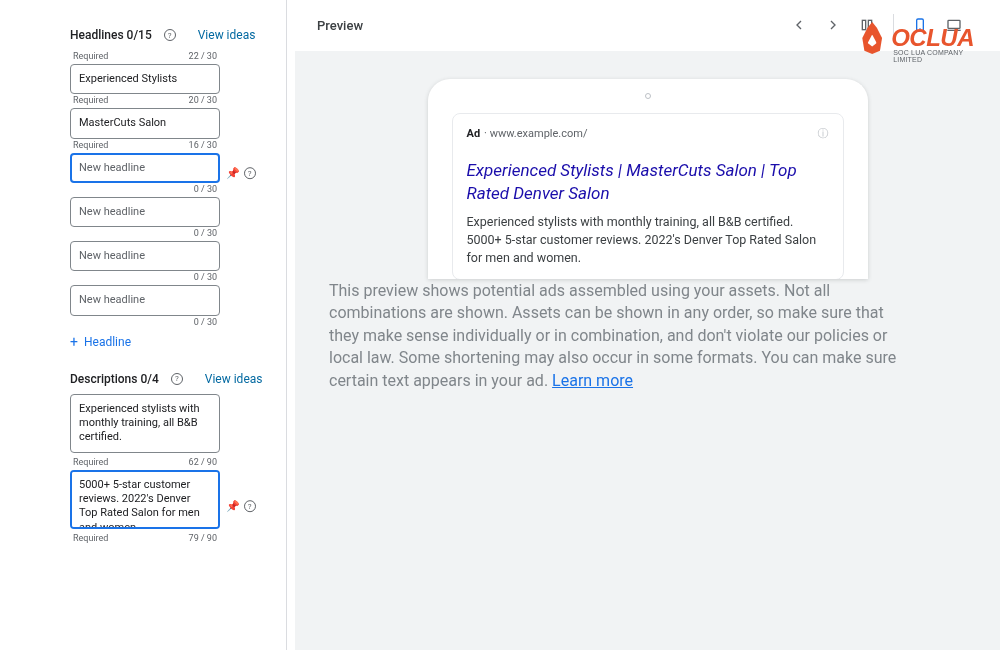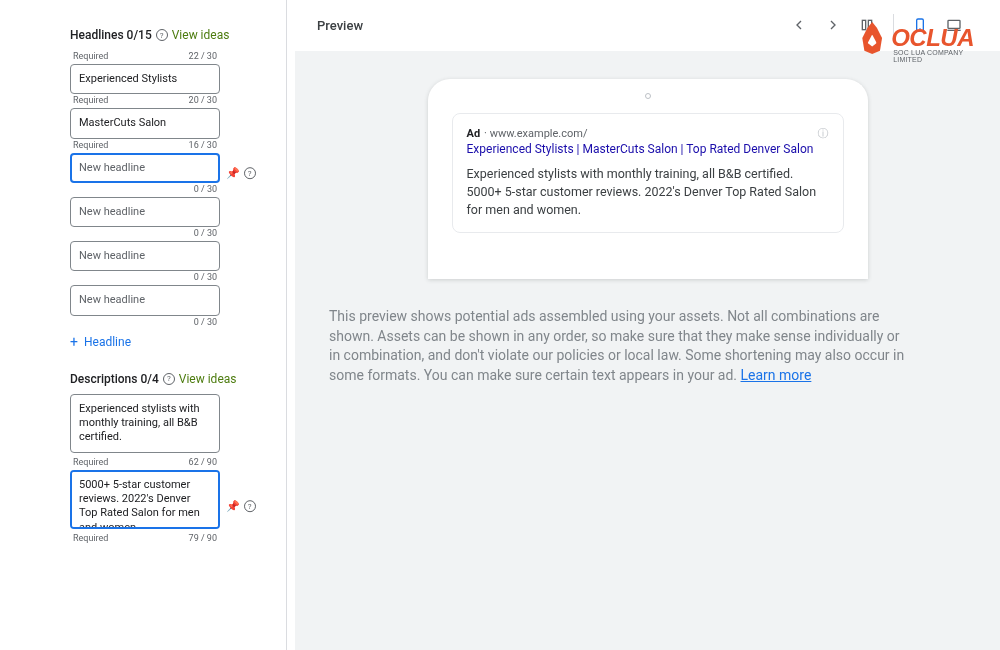--- a/index.html
+++ b/index.html
@@ -28,41 +28,41 @@
       flex: 1;
       border-left: 1px solid #dadce0;
       padding-left: 8px;
       display: flex;
       flex-direction: column;
     }
     .section-header {
       display: flex;
       align-items: center;
       margin-bottom: 8px;
-      gap: 4px;
+      gap: 12px;
     }
     .section-header .title {
       font-size: 12px;
       font-weight: 500;
       color: #202124;
     }
     .help-circle {
       width: 12px; height: 12px;
       border: 1px solid #5f6368;
       border-radius: 50%;
       font-size: 8px;
       display: inline-flex;
       align-items: center; justify-content: center;
       color: #5f6368;
       cursor: pointer;
     }
     .view-ideas {
-      color: #4d7c0f;
+      color: #0369a1;
       font-size: 12px;
-      margin-left: 0;
+      margin-left: 10px;
       cursor: pointer;
     }
     .input-row {
       position: relative;
       margin-bottom: 0;
     }
     .text-input {
       width: 150px;
       border: 1px solid #80868b;
       border-radius: 4px;
@@ -196,36 +196,37 @@
       color: #5f6368;
       margin-left: 4px;
     }
     .ad-info {
       margin-left: auto;
       color: #bdc1c6;
       font-size: 11px;
     }
     .ad-headline {
       color: #1a0dab;
-      font-size: 12px;
+      font-size: 17px;
       line-height: 1.35;
-      margin-top: 0;
+      margin-top: 18px;
+      font-style: italic;
     }
     .ad-desc {
       color: #3c4043;
       font-size: 12.5px;
       line-height: 1.45;
       margin-top: 8px;
     }
     .disclaimer {
       width: 590px;
-      font-size: 14px;
+      font-size: 16px;
       color: #80868b;
       line-height: 1.4;
-      margin-top: 28px;
+      margin-top: 1px;
       padding: 0 8px 0 6px;
       align-self: flex-start;
     }
     .disclaimer a { color: #1a73e8; text-decoration: underline; cursor: pointer; }
 
     
     .watermark {
       position: absolute;
       top: 22px;
       right: 26px;

